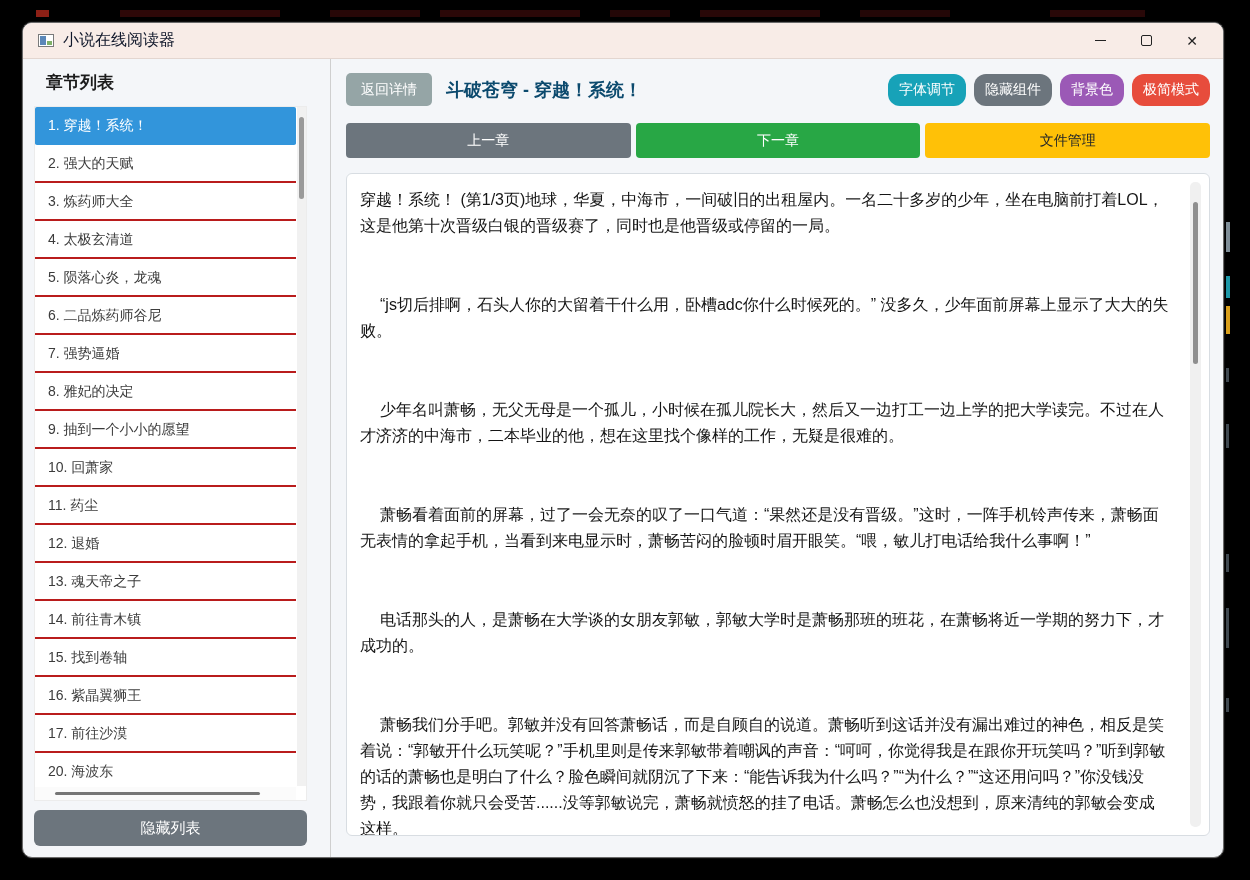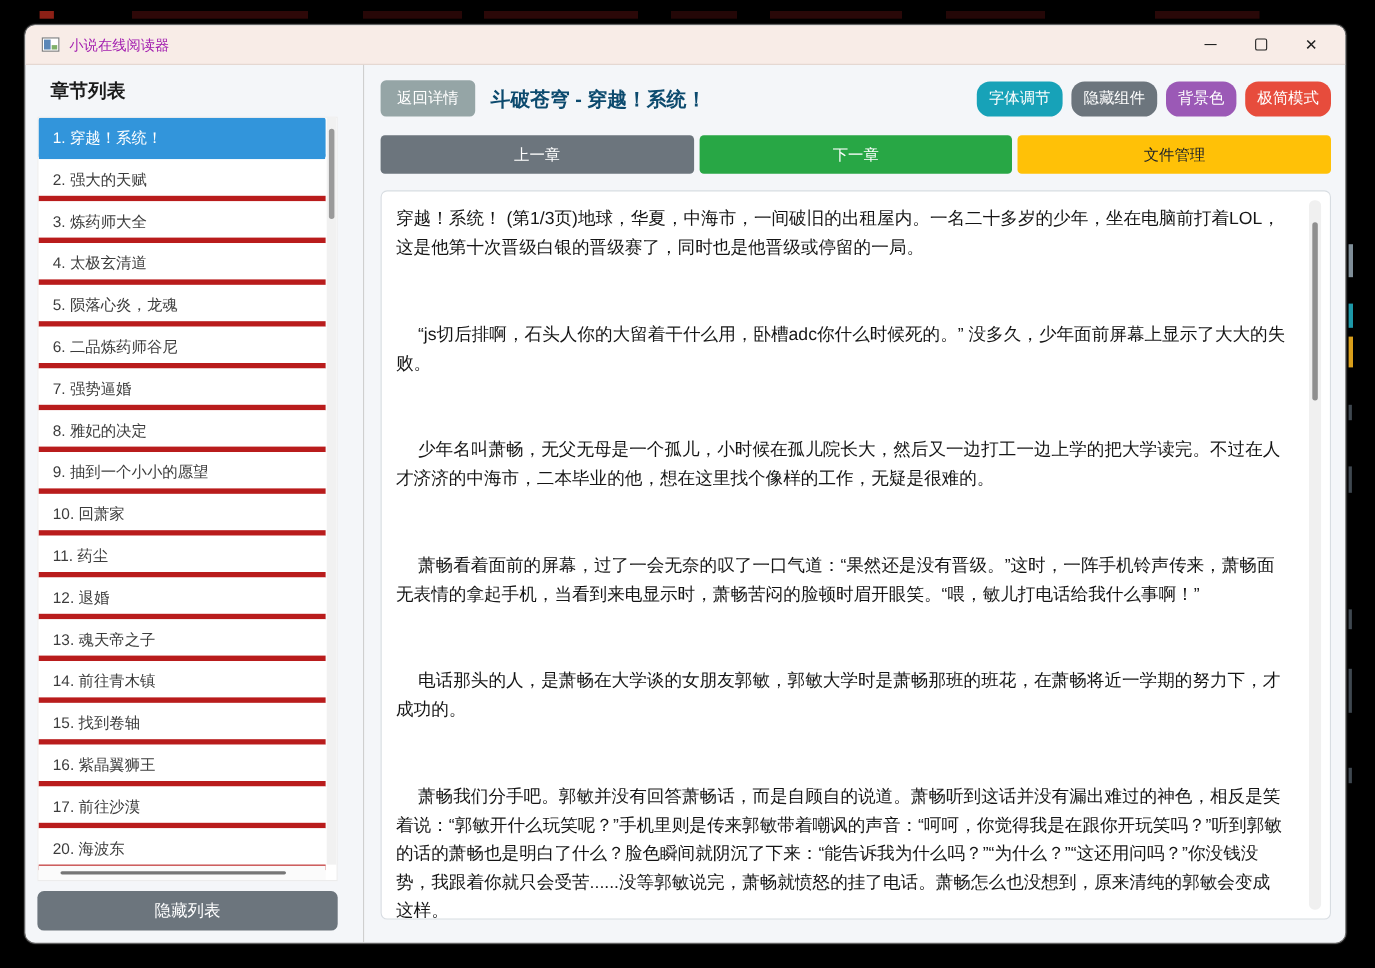--- a/index.html
+++ b/index.html
@@ -14,38 +14,38 @@
   .window { position:absolute; left:22px; top:22px; width:1202px; height:836px;
     background:#f4f6f9; border-radius:10px; overflow:hidden;
     border:1px solid #6a6a6a; box-shadow:0 0 0 1px rgba(255,255,255,.06); }
 
   .titlebar { height:36px; background:#f8ece7; display:flex; align-items:center;
     padding:0 8px 0 15px; border-bottom:1px solid #e3d6d0; }
   .app-icon { width:16px; height:13px; background:#fff; border:1px solid #7a7a7a;
     position:relative; flex:0 0 auto; }
   .app-icon::before { content:""; position:absolute; left:1px; top:1px; width:6px; height:9px; background:#5b87b8; }
   .app-icon::after { content:""; position:absolute; right:1px; bottom:1px; width:5px; height:4px; background:#7fb069; }
-  .app-title { font-size:13px; color:#a21caf; margin-left:9px; }
+  .app-title { font-size:16px; color:#0f172a; margin-left:9px; }
   .win-controls { margin-left:auto; display:flex; align-items:center; }
   .win-btn { width:46px; height:32px; display:flex; align-items:center; justify-content:center;
     cursor:pointer; color:#222; }
   .glyph-min { width:11px; height:0; border-top:1.6px solid #222; display:block; }
   .glyph-max { width:11px; height:11px; border:1.6px solid #222; border-radius:2px; display:block; }
   .glyph-close::before { content:"✕"; font-size:14px; color:#222; }
 
   .content { display:flex; height:799px; }
 
   
   .sidebar { width:308px; flex:0 0 auto; border-right:1px solid #cfcfcf;
     padding:8px 23px 12px 11px; display:flex; flex-direction:column; }
   .sidebar-title { font-size:17px; font-weight:bold; color:#1c1c1c; margin:4px 0 12px 12px; }
   .chapter-list { flex:1; position:relative; background:#fff; overflow:hidden;
     border:1px solid #ececec; }
   .chapter-item { height:38px; line-height:37px; padding-left:13px; font-size:14px;
-    color:#3c3c3c; border-bottom:5px solid #b91c1c; background:#fff; cursor:pointer;
+    color:#3c3c3c; border-bottom:2px solid #b91c1c; background:#fff; cursor:pointer;
     white-space:nowrap; margin-right:10px; }
   .chapter-item.active { background:#3295db; color:#fff; border-bottom-color:#3295db; border-radius:2px; }
   .v-scroll-track { position:absolute; top:0; right:0; bottom:14px; width:9px; background:#f1f1f1; }
   .v-scroll-thumb { position:absolute; top:10px; right:2px; width:5px; height:82px; background:#9a9a9a; border-radius:3px; }
   .h-scroll-track { position:absolute; left:0; right:10px; bottom:0; height:13px; background:#fbfbfb; }
   .h-scroll-thumb { position:absolute; left:20px; bottom:5px; width:205px; height:3px; background:#767676; border-radius:2px; }
   .hide-list-btn { height:36px; margin-top:9px; background:#6c757d; border:none; color:#fff;
     font-size:15px; border-radius:6px; cursor:pointer; font-family:inherit; }
 
   

